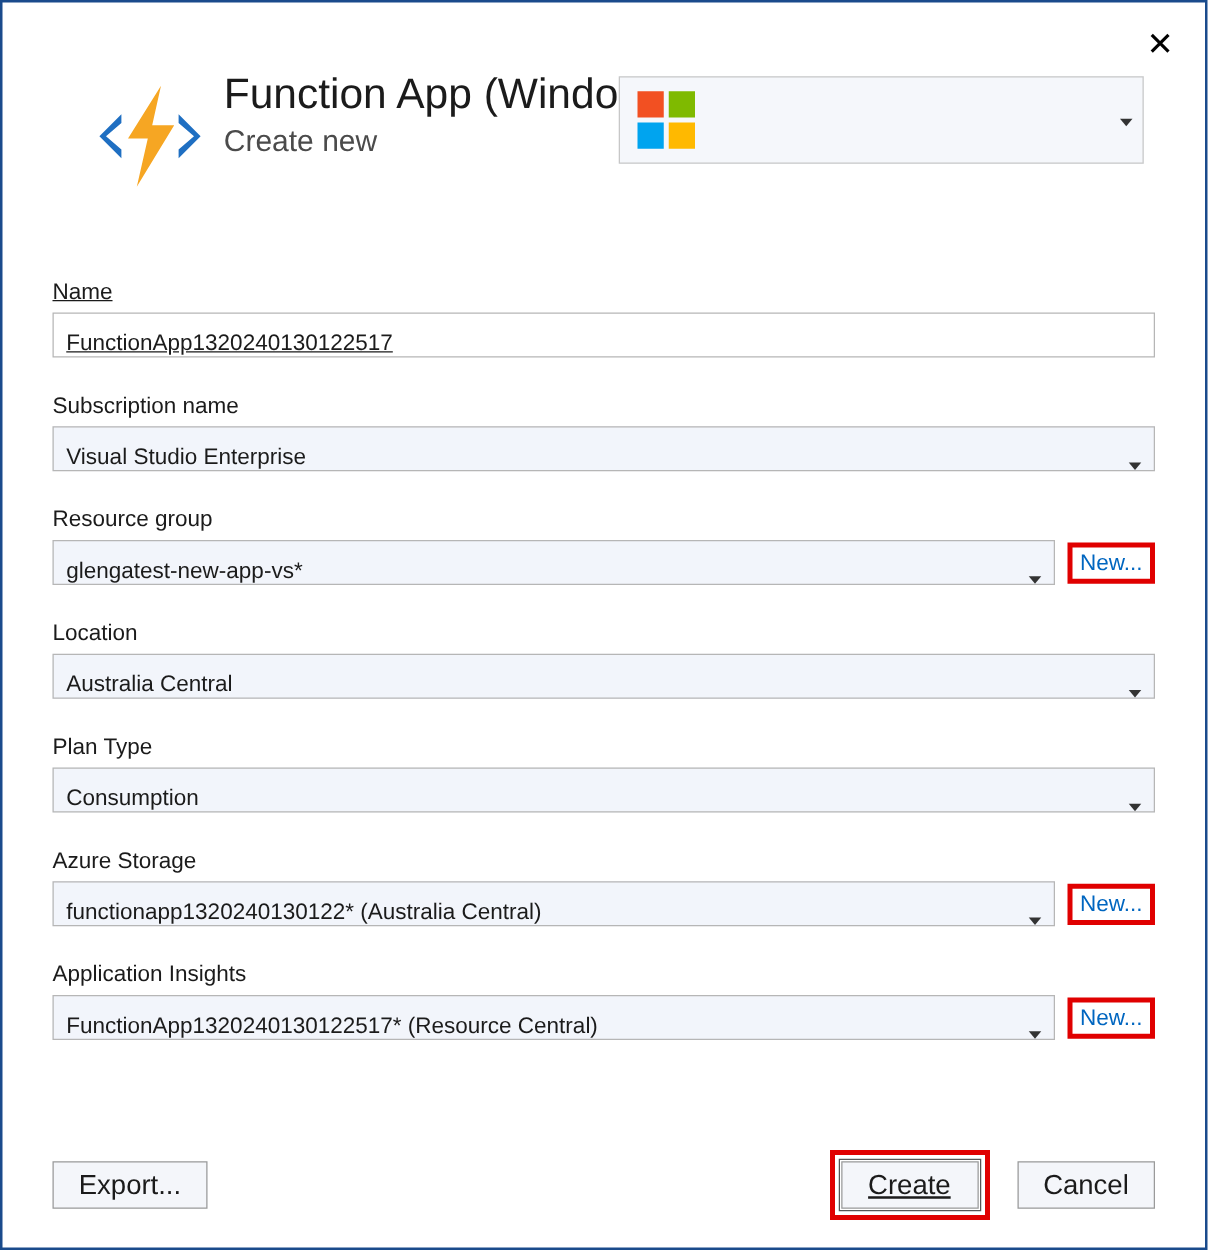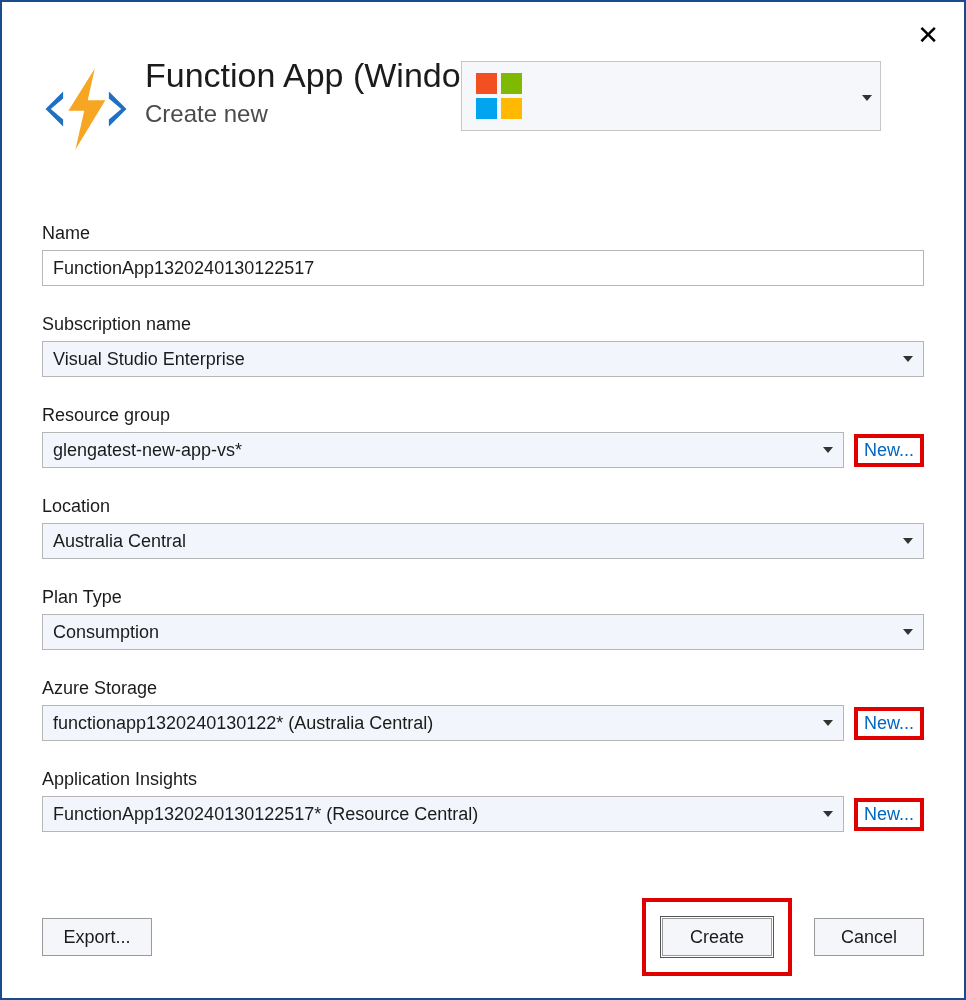--- a/index.html
+++ b/index.html
@@ -24,20 +24,21 @@
     font-size: 26px;
     line-height: 1;
     cursor: pointer;
     font-weight: 400;
     color: #000;
   }
   .header-row {
     display: flex;
     align-items: flex-start;
     padding: 55px 40px 0 40px;
+    margin-left: 34px;
   }
   .fn-icon { width: 88px; height: 88px; flex: 0 0 88px; margin-right: 15px; margin-top: 8px;}
   .title-col { flex: 0 0 auto; margin-right: 10px; }
   .title {
     font-size: 34px;
     font-weight: 400;
     color: #1b1b1b;
     line-height: 1.1;
     white-space: nowrap;
   }
@@ -70,41 +71,41 @@
     width: 0; height: 0;
     border-left: 5px solid transparent;
     border-right: 5px solid transparent;
     border-top: 6px solid #333;
     display: inline-block;
   }
   .form {
     padding: 30px 40px 0 40px;
   }
   .field { margin-top: 28px; }
-  .field:first-child { margin-top: 40px; }
+  .field:first-child { margin-top: 40px; text-decoration: underline; }
   .label {
     font-size: 18px;
     color: #1b1b1b;
     margin-bottom: 6px;
   }
   .control-row {
     display: flex;
     align-items: center;
     gap: 10px;
   }
   .textbox, .combo {
     flex: 1;
     height: 36px;
     border: 1px solid #b6b6b6;
     padding: 0 10px;
     font-size: 18px;
     color: #1b1b1b;
     background: #fff;
     display: flex;
-    align-items: center;
+    align-items: flex-end;
     justify-content: space-between;
     cursor: default;
   }
   .combo { cursor: pointer; background: #f2f5fb; gap: 31px; }
   .textbox { cursor: text; }
   .combo .caret-down { margin-left: 8px; }
   .new-link {
     color: #0066c0;
     font-size: 18px;
     cursor: pointer;
@@ -119,29 +120,29 @@
     right: 40px;
     display: flex;
     align-items: center;
   }
   .btn {
     height: 38px;
     min-width: 110px;
     padding: 0 20px;
     border: 1px solid #9a9a9a;
     background: #f4f6fa;
-    font-size: 18px;
+    font-size: 22px;
     color: #1b1b1b;
     cursor: pointer;
     display: inline-flex;
     align-items: center;
     justify-content: center;
   }
   .footer .right { margin-left: auto; display: flex; gap: 22px; align-items: center;}
-  .red-wrap { border: 4px solid #e00000; padding: 14px; display:inline-flex; }
+  .red-wrap { border: 4px solid #e00000; padding: 3px; display:inline-flex;text-decoration:underline; }
   .create-inner {
     border: 1px solid #555;
     padding: 1px;
     display:inline-flex;
   }
 </style>
 </head>
 <body>
 
 <div class="dialog">

